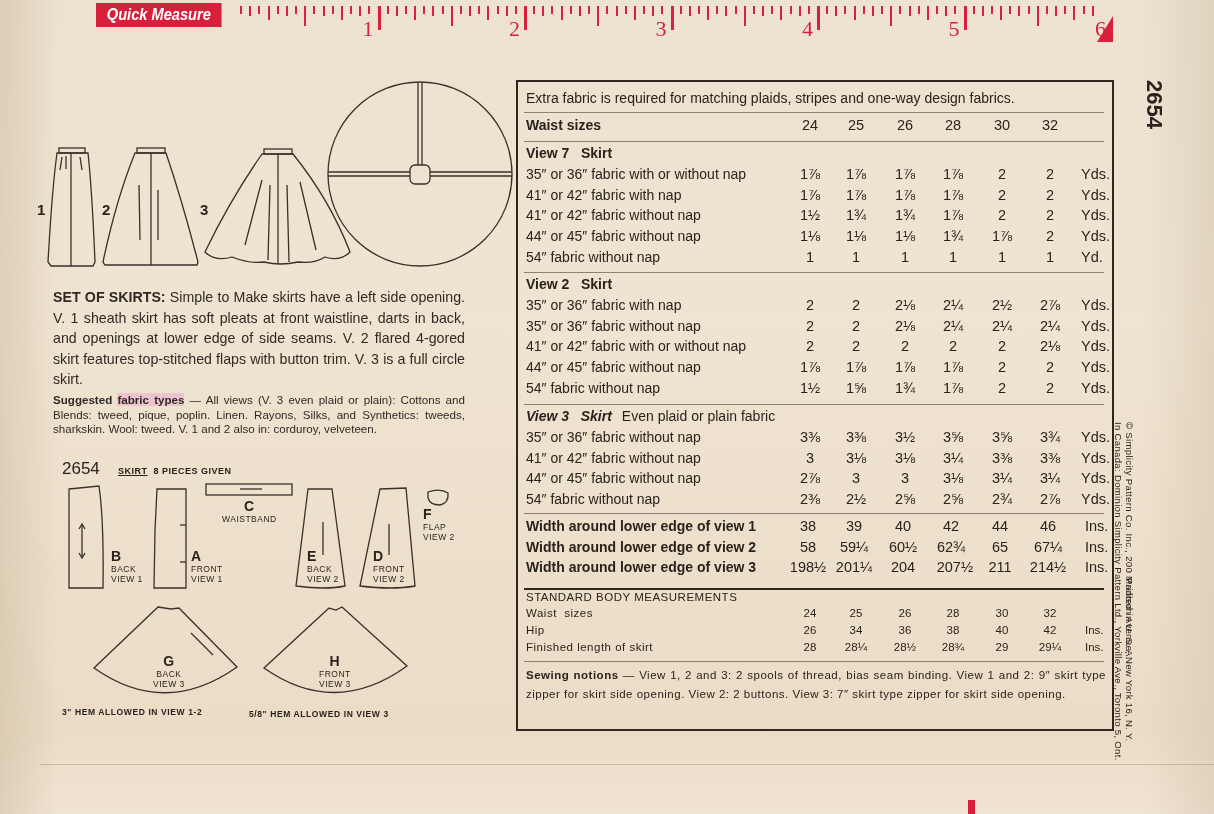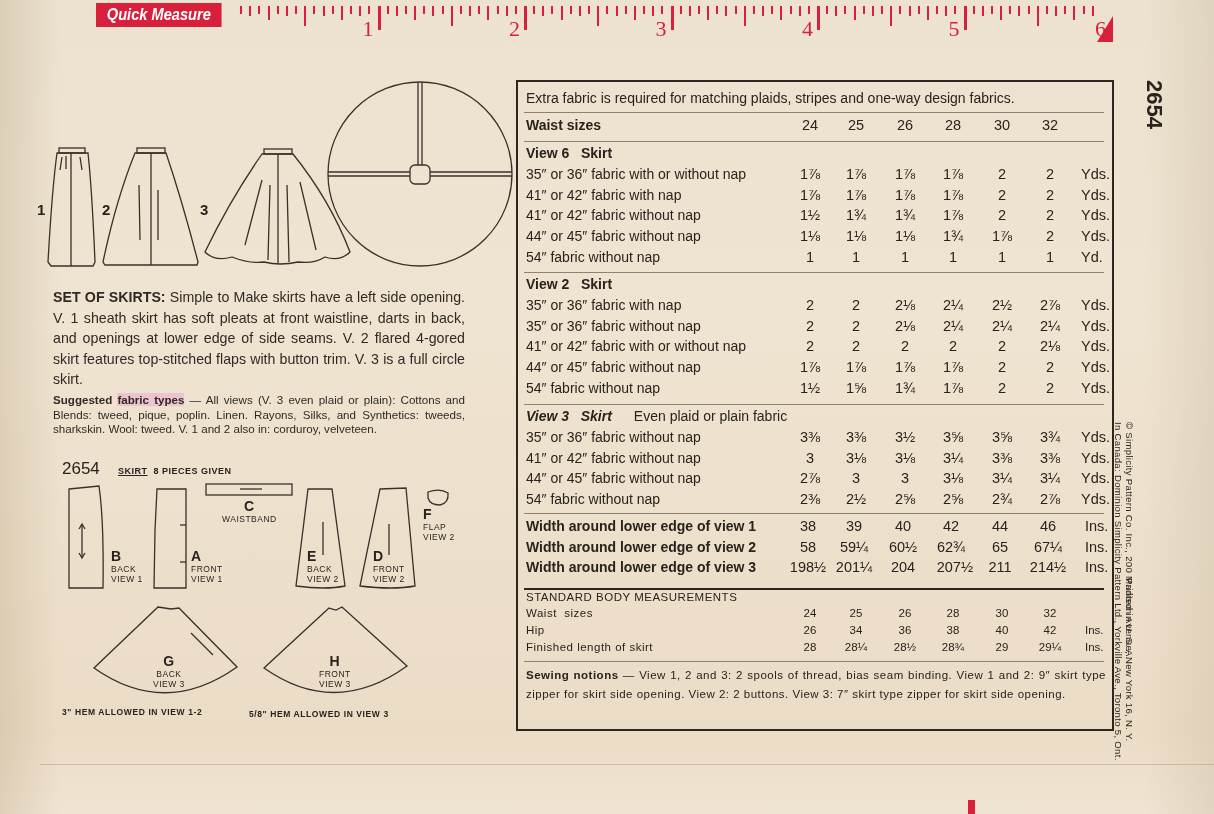--- a/index.html
+++ b/index.html
@@ -296,21 +296,21 @@
     <div class="cell" style="left: 810px; top: 117px;">24</div>
     <div class="cell" style="left: 856px; top: 117px;">25</div>
     <div class="cell" style="left: 905px; top: 117px;">26</div>
     <div class="cell" style="left: 953px; top: 117px;">28</div>
     <div class="cell" style="left: 1002px; top: 117px;">30</div>
     <div class="cell" style="left: 1050px; top: 117px;">32</div>
   </div>
 <div class="hr" style="top:141px;"></div>
 
 <div id="yardage-body">
-    <div class="abs row-label" style="left: 526px; top: 145px;"><b style="white-space: pre;">View 6   Skirt</b></div>
+    <div class="abs row-label" style="left: 526px; top: 145px;"><b style="white-space: pre;">View 7   Skirt</b></div>
     <div class="abs row-label" style="left: 526px; top: 166px;">35″ or 36″ fabric with or without nap</div>
     <div class="cell" style="left: 810px; top: 166px;">1⅞</div>
     <div class="cell" style="left: 856px; top: 166px;">1⅞</div>
     <div class="cell" style="left: 905px; top: 166px;">1⅞</div>
     <div class="cell" style="left: 953px; top: 166px;">1⅞</div>
     <div class="cell" style="left: 1002px; top: 166px;">2</div>
     <div class="cell" style="left: 1050px; top: 166px;">2</div>
     <div class="unit" style="top: 166px;">Yds.</div>
     <div class="abs row-label" style="left: 526px; top: 186.7px;">41″ or 42″ fabric with nap</div>
     <div class="cell" style="left: 810px; top: 186.7px;">1⅞</div>
@@ -380,21 +380,21 @@
     <div class="unit" style="top: 359.1px;">Yds.</div>
     <div class="abs row-label" style="left: 526px; top: 379.8px;">54″ fabric without nap</div>
     <div class="cell" style="left: 810px; top: 379.8px;">1½</div>
     <div class="cell" style="left: 856px; top: 379.8px;">1⅝</div>
     <div class="cell" style="left: 905px; top: 379.8px;">1¾</div>
     <div class="cell" style="left: 953px; top: 379.8px;">1⅞</div>
     <div class="cell" style="left: 1002px; top: 379.8px;">2</div>
     <div class="cell" style="left: 1050px; top: 379.8px;">2</div>
     <div class="unit" style="top: 379.8px;">Yds.</div>
     <div class="hr" style="top: 404px;"></div>
-    <div class="abs row-label" style="left: 526px; top: 408px;"><b style="white-space: pre; font-style: italic;">View 3   Skirt</b><span style="margin-left: 22px;">Even plaid or plain fabric</span></div>
+    <div class="abs row-label" style="left: 526px; top: 408px;"><b style="white-space: pre; font-style: italic;">View 3   Skirt</b><span style="margin-left: 10px;">Even plaid or plain fabric</span></div>
     <div class="abs row-label" style="left: 526px; top: 429px;">35″ or 36″ fabric without nap</div>
     <div class="cell" style="left: 810px; top: 429px;">3⅜</div>
     <div class="cell" style="left: 856px; top: 429px;">3⅜</div>
     <div class="cell" style="left: 905px; top: 429px;">3½</div>
     <div class="cell" style="left: 953px; top: 429px;">3⅝</div>
     <div class="cell" style="left: 1002px; top: 429px;">3⅝</div>
     <div class="cell" style="left: 1050px; top: 429px;">3¾</div>
     <div class="unit" style="top: 429px;">Yds.</div>
     <div class="abs row-label" style="left: 526px; top: 449.7px;">41″ or 42″ fabric without nap</div>
     <div class="cell" style="left: 810px; top: 449.7px;">3</div>

